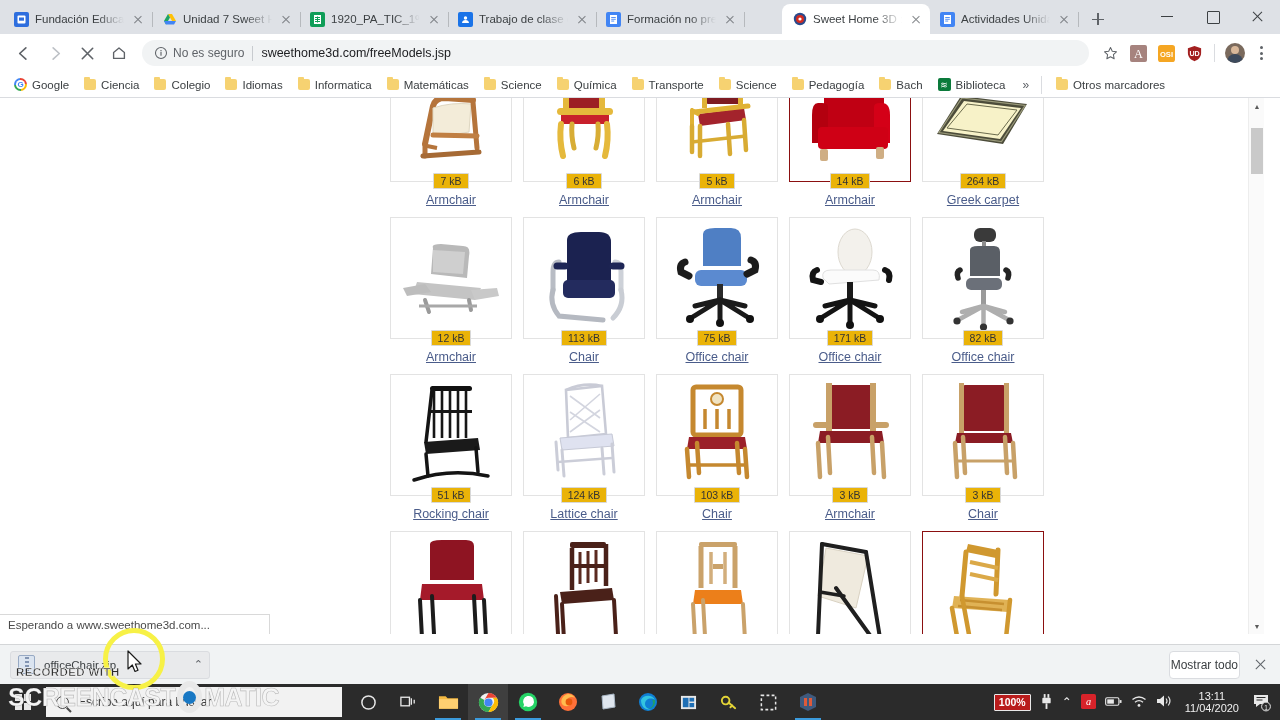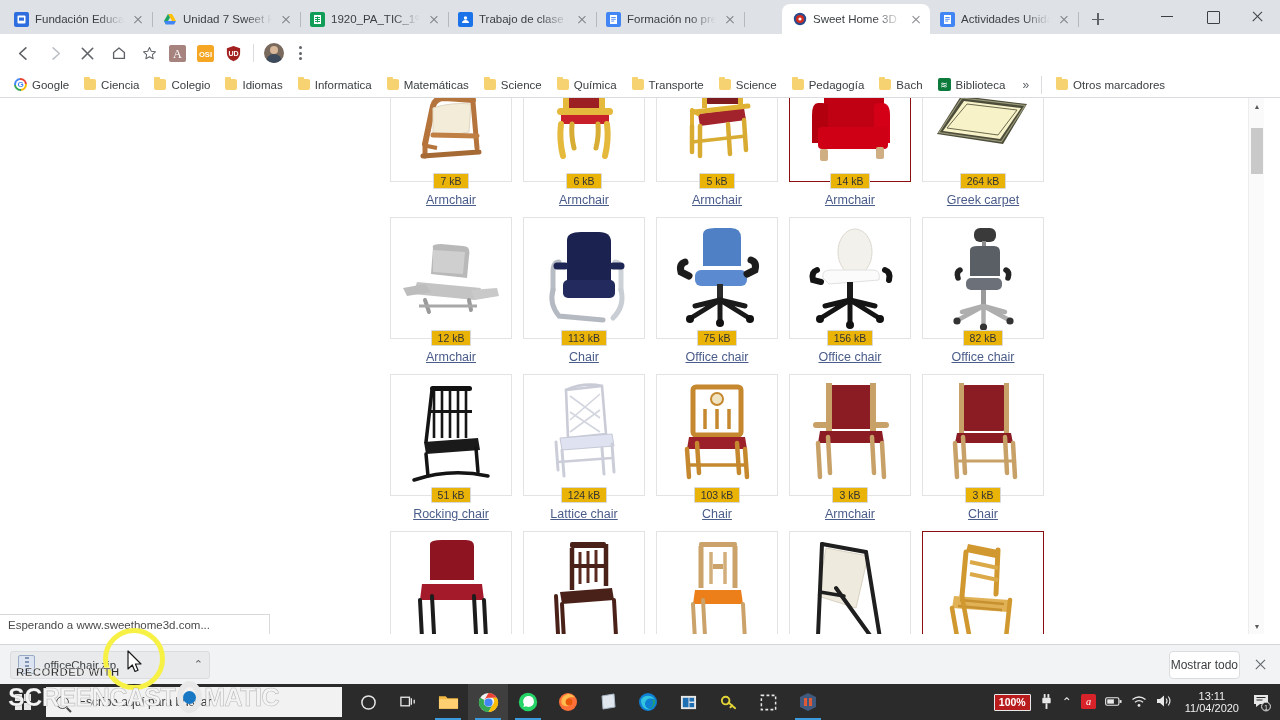--- a/index.html
+++ b/index.html
@@ -307,20 +307,32 @@
       <svg width="17" height="17" viewBox="0 0 18 18">
           <path d="M3.5 3.5 14.5 14.5M14.5 3.5 3.5 14.5" stroke="#5f6368" stroke-width="1.7" stroke-linecap="round"></path>
         </svg>
     </div>
     <div class="navbtn">
       <svg width="18" height="18" viewBox="0 0 20 20">
           <path d="M4 9.5 10 4.5l6 5V16H4z" stroke="#5f6368" stroke-width="1.5" fill="none" stroke-linejoin="round"></path>
         </svg>
     </div>
 
+    <div class="omnibox">
+      <span class="secnote">
+        <svg width="14" height="14" viewBox="0 0 16 16">
+            <circle cx="8" cy="8" r="6.3" stroke="#5f6368" stroke-width="1.2" fill="none"></circle>
+            <rect x="7.35" y="6.8" width="1.3" height="4.3" fill="#5f6368"></rect>
+            <rect x="7.35" y="4.6" width="1.3" height="1.4" fill="#5f6368"></rect>
+          </svg>
+        <span>No es seguro</span>
+      </span>
+      <span class="vdiv"></span>
+      <span class="url">sweethome3d.com/freeModels.jsp</span>
+    </div>
 
     <div class="tbicon">
       <svg width="17" height="17" viewBox="0 0 20 20">
           <path d="M10 3l2.1 4.4 4.9.6-3.6 3.4.9 4.8L10 13.9 5.7 16.2l.9-4.8L3 8l4.9-.6z" stroke="#5f6368" stroke-width="1.2" fill="none" stroke-linejoin="round"></path>
         </svg>
     </div>
     <div class="tbicon">
       <svg width="17" height="17" viewBox="0 0 18 18">
           <rect width="18" height="18" rx="2" fill="#a6837e"></rect>
           <text x="9" y="13.5" font-family="Liberation Serif, serif" font-size="13" fill="#fff" text-anchor="middle">A</text>
@@ -561,21 +573,21 @@
                 <path d="M22 52 Q20 44 30 44 L72 44 Q80 44 78 54 L28 58 Z" fill="#fbfbfb" stroke="#e0e0e0"></path>
                 <path d="M16 44 Q10 46 12 54 L20 56" stroke="#141414" stroke-width="6" fill="none" stroke-linecap="round"></path>
                 <path d="M84 44 Q90 46 88 54" stroke="#141414" stroke-width="6" fill="none" stroke-linecap="round"></path>
                 <rect x="46" y="56" width="6" height="18" fill="#1a1a1a"></rect>
                 <path d="M49 74 L20 92 M49 74 L78 92 M49 74 L49 98 M49 74 L24 80 M49 74 L74 80" stroke="#141414" stroke-width="5" stroke-linecap="round"></path>
                 <circle cx="19" cy="93" r="4" fill="#111"></circle>
                   <circle cx="79" cy="93" r="4" fill="#111"></circle>
                 <circle cx="49" cy="99" r="4" fill="#111"></circle>
               </svg>
             </div>
-            <div class="sizetag">156 kB</div>
+            <div class="sizetag">171 kB</div>
             <div class="mname">Office chair</div>
           </div>
 
           <div class="cell">
             <div class="thumb">
               <svg width="86" height="108" viewBox="0 0 86 108">
                 <rect x="34" y="4" width="22" height="14" rx="6" fill="#3a3a3a"></rect>
                 <rect x="42" y="17" width="4" height="8" fill="#8d8d8d"></rect>
                 <path d="M30 26 Q30 22 38 22 L54 22 Q60 22 60 28 L60 52 L30 52 Z" fill="#5a5f66"></path>
                 <rect x="26" y="54" width="36" height="12" rx="5" fill="#6b7079"></rect>

